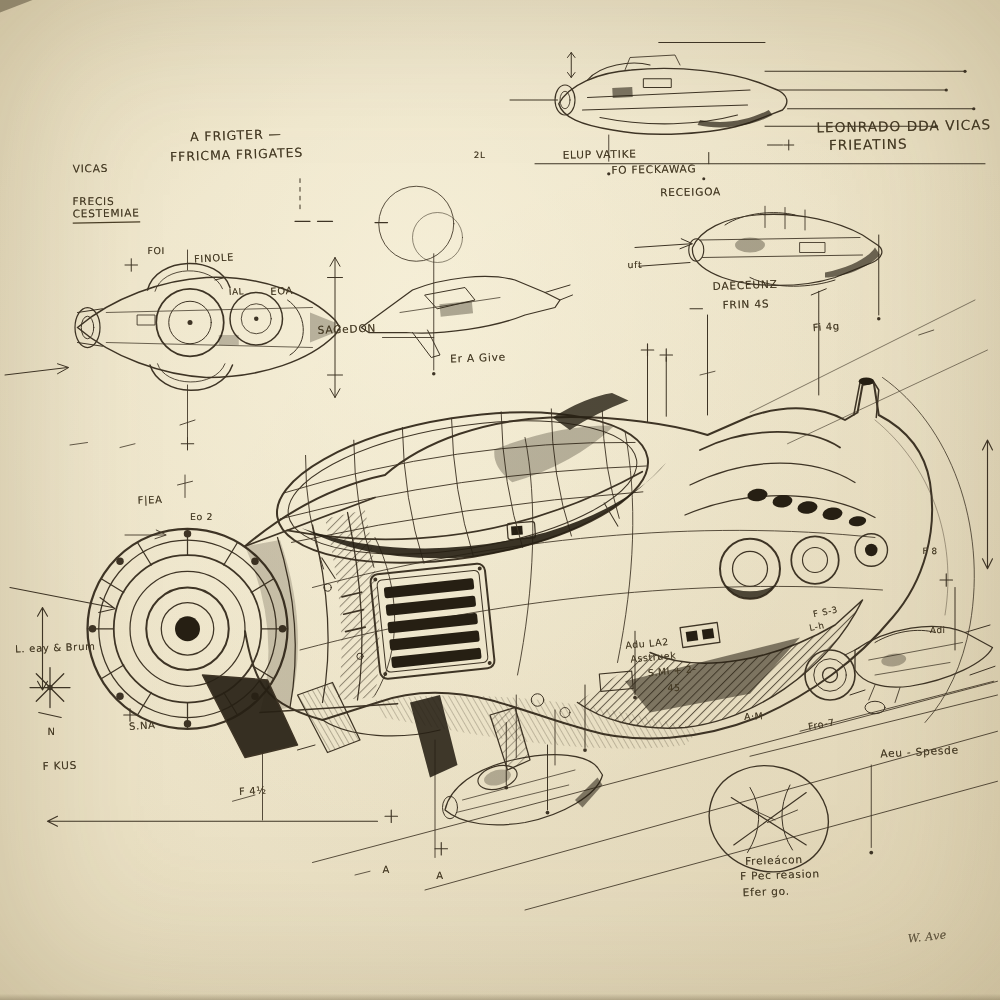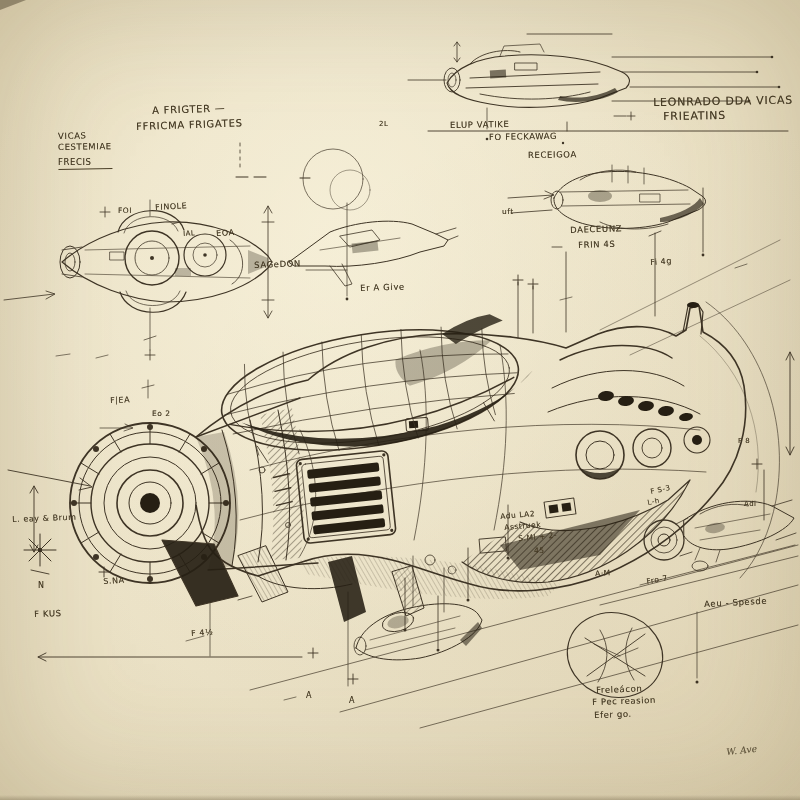--- a/index.html
+++ b/index.html
@@ -12,21 +12,21 @@
     box-shadow: inset 0 0 130px rgba(110,92,55,.22);
     font-family:"DejaVu Sans", "Liberation Sans", sans-serif;
   }
   #sketch{position:absolute;left:0;top:0;}
   #annotation-layer{position:absolute;left:0;top:0;width:800px;height:800px;}
   .note{
     position:absolute;color:#453a24;letter-spacing:.07em;white-space:nowrap;
     font-family:"DejaVu Sans", sans-serif;line-height:1.05;
     text-shadow:0 0 .4px rgba(69,58,36,.55);transform-origin:left top;
   }
-  .note.u{border-bottom:1px solid #4a3e26;padding-bottom:17px;}
+  .note.u{border-bottom:1px solid #4a3e26;padding-bottom:1px;margin-top:25px;}
   .note.cur{font-family:"DejaVu Serif", serif;font-style:italic;letter-spacing:.02em;opacity:.8;}
   .edge-top-left{
     position:absolute;left:0;top:0;width:0;height:0;
     border-left:26px solid rgba(80,70,48,.5);border-bottom:10px solid transparent;
   }
   .edge-bottom{
     position:absolute;left:0;bottom:0;width:800px;height:5px;
     background:linear-gradient(to bottom, rgba(90,78,50,0), rgba(90,78,50,.3));
   }
   .s{stroke:#3e3425;fill:none;stroke-linecap:round;stroke-linejoin:round;}
@@ -336,21 +336,21 @@
       <span class="note u" style="left: 58px; top: 143px; font-size: 8.5px; transform: rotate(-1deg);">CESTEMIAE</span>
       <span class="note" style="left: 58px; top: 158px; font-size: 8.5px;">FRECIS</span>
       <span class="note" style="left: 450px; top: 121px; font-size: 8.5px; transform: rotate(-1deg);">ELUP VATIKE</span>
       <span class="note" style="left: 528px; top: 119px; font-size: 8.5px; transform: rotate(-1deg); margin-top: 32px;">RECEIGOA</span>
       <span class="note" style="left: 489px; top: 133px; font-size: 8.5px; transform: rotate(-1deg);">FO FECKAWAG</span>
       <span class="note" style="left: 379px; top: 121px; font-size: 7px;">2L</span>
       <span class="note" style="left: 570px; top: 226px; font-size: 8.5px; transform: rotate(-2deg);">DAECEUNZ</span>
       <span class="note" style="left: 578px; top: 241px; font-size: 8.5px; transform: rotate(-2deg);">FRIN 4S</span>
       <span class="note" style="left: 502px; top: 208px; font-size: 7.5px;">uft</span>
       <span class="note" style="left: 650px; top: 259px; font-size: 8px; transform: rotate(-4deg);">Fi 4g</span>
-      <span class="note" style="left: 118px; top: 207px; font-size: 7.5px;">FOI</span>
+      <span class="note" style="left: 118px; top: 197px; font-size: 7.5px;">FOI</span>
       <span class="note" style="left: 155px; top: 204px; font-size: 8px; transform: rotate(-3deg);">FINOLE</span>
       <span class="note" style="left: 183px; top: 231px; font-size: 7px; transform: rotate(-3deg);">IAL</span>
       <span class="note" style="left: 216px; top: 230px; font-size: 8px; transform: rotate(-3deg);">EOA</span>
       <span class="note" style="left: 254px; top: 261px; font-size: 8.5px; transform: rotate(-2deg);">SAGeDON</span>
       <span class="note" style="left: 360px; top: 284px; font-size: 8.5px; transform: rotate(-2deg);">Er A Give</span>
       <span class="note" style="left: 152px; top: 366px; font-size: 7.5px; margin-top: 44px;">Eo 2</span>
       <span class="note" style="left: 110px; top: 397px; font-size: 8px; transform: rotate(-2deg);">F|EA</span>
       <span class="note" style="left: 12px; top: 516px; font-size: 8px; transform: rotate(-2deg);">L. eay &amp; Brum</span>
       <span class="note" style="left: 38px; top: 582px; font-size: 8px;">N</span>
       <span class="note" style="left: 103px; top: 578px; font-size: 8px; transform: rotate(-4deg);">S.NA</span>

